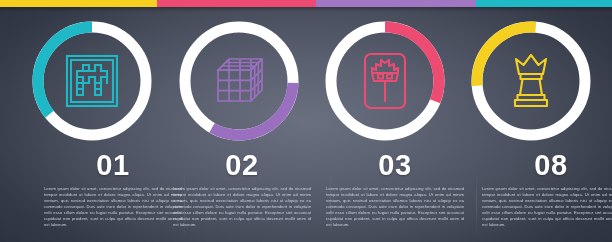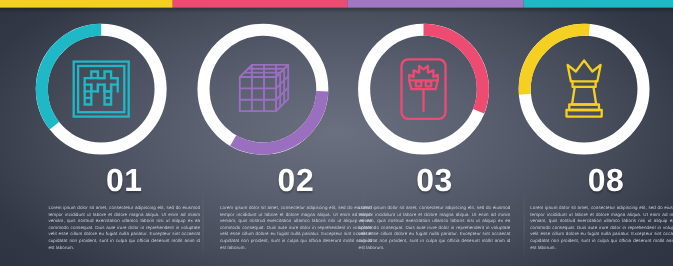--- a/index.html
+++ b/index.html
@@ -73,21 +73,21 @@
     width: 612px;
     height: 92px;
     margin-left: 20px;
   }
   .col {
     position: absolute;
     top: 0;
     width: 146px;
   }
   .col.c0 { left: 20px; }
-  .col.c1 { left: 176px; }
+  .col.c1 { left: 149px; }
   .col.c2 { left: 302px; }
   .col.c3 { left: 458px; }
   .num {
     text-align: center;
     font-size: 29px;
     font-weight: bold;
     color: #ffffff;
     letter-spacing: 0.5px;
     line-height: 30px;
     margin: 0 0 6px 0;

